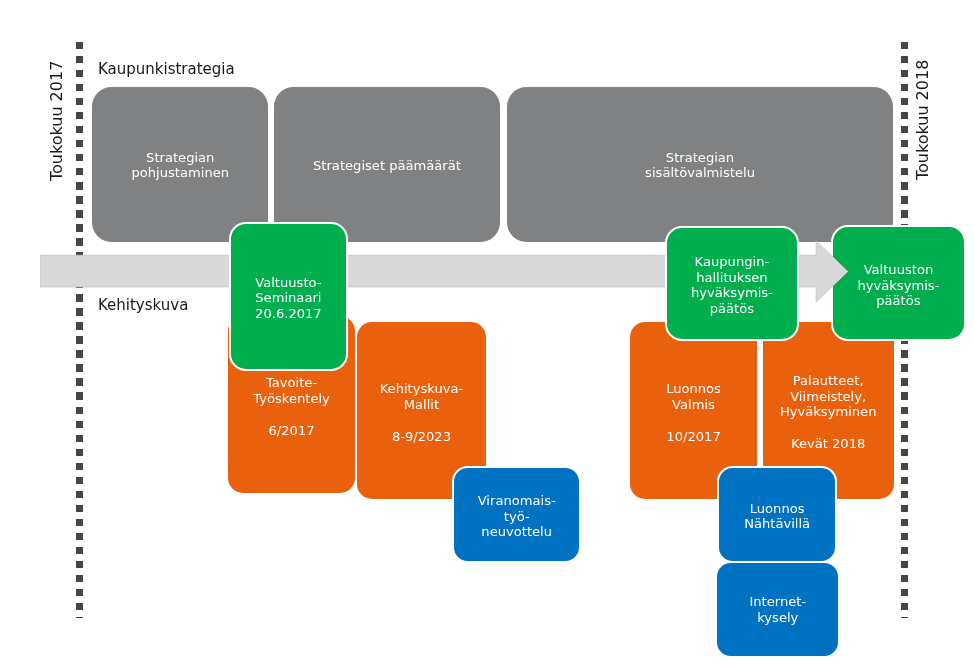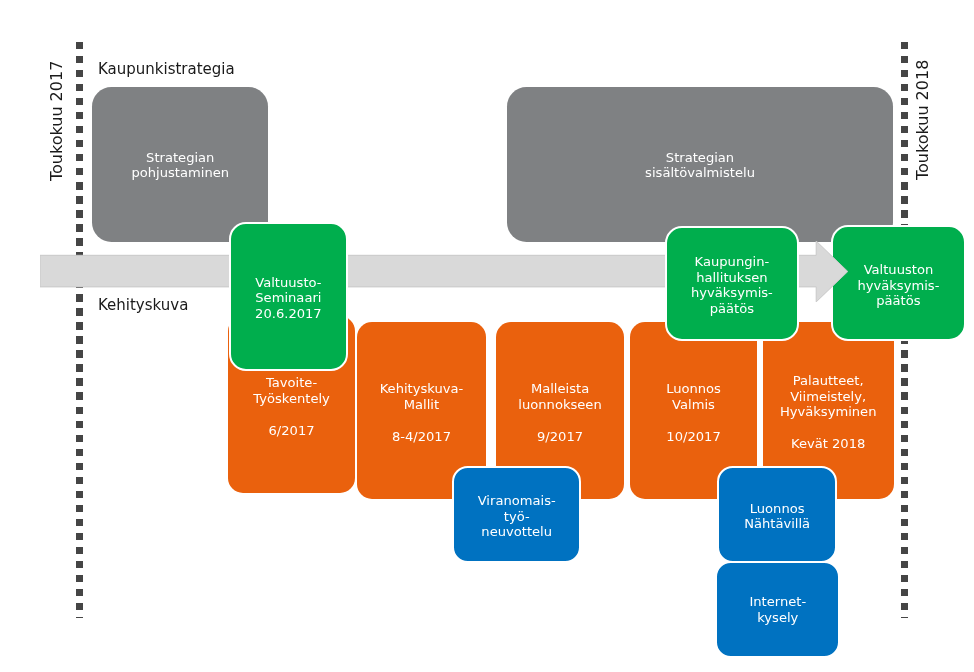--- a/index.html
+++ b/index.html
@@ -61,40 +61,39 @@
   <div class="vlabel" id="vlabel-left">Toukokuu 2017</div>
   <div class="vlabel" id="vlabel-right">Toukokuu 2018</div>
 
   <div class="heading" id="head-top">Kaupunkistrategia</div>
   <div class="heading" id="head-bottom">Kehityskuva</div>
 
   <div class="box gray" id="g0">
       <span>Strategian
 pohjustaminen</span>
     </div>
+  <div class="box gray" id="g1">
+      <span>Strategiset päämäärät</span>
+    </div>
   <div class="box gray" id="g2">
       <span>Strategian
 sisältövalmistelu</span>
     </div>
 
   <svg id="arrow" width="808" height="61" viewBox="0 0 808 61">
       <path d="M0 14.3 L776.2 14.3 L776.2 0 L807.8 30.5 L776.2 60.9 L776.2 45.9 L0 45.9 Z" fill="#D9D9D9" stroke="#C9C9C9" stroke-width="1"></path>
     </svg>
 
   <div class="box orange" id="o1">
       <span><span class="ph-title">Tavoite-
 Työskentely</span><span class="ph-date">6/2017</span></span>
     </div>
   <div class="box orange" id="o2">
       <span><span class="ph-title">Kehityskuva-
-Mallit</span><span class="ph-date">8-4/2017</span></span>
-    </div>
-  <div class="box orange" id="o3">
-      <span><span class="ph-title">Malleista
-luonnokseen</span><span class="ph-date">9/2017</span></span>
+Mallit</span><span class="ph-date">8-9/2023</span></span>
     </div>
   <div class="box orange" id="o4">
       <span><span class="ph-title">Luonnos
 Valmis</span><span class="ph-date">10/2017</span></span>
     </div>
   <div class="box orange" id="o5">
       <span><span class="ph-title">Palautteet,
 Viimeistely,
 Hyväksyminen</span><span class="ph-date">Kevät 2018</span></span>
     </div>

